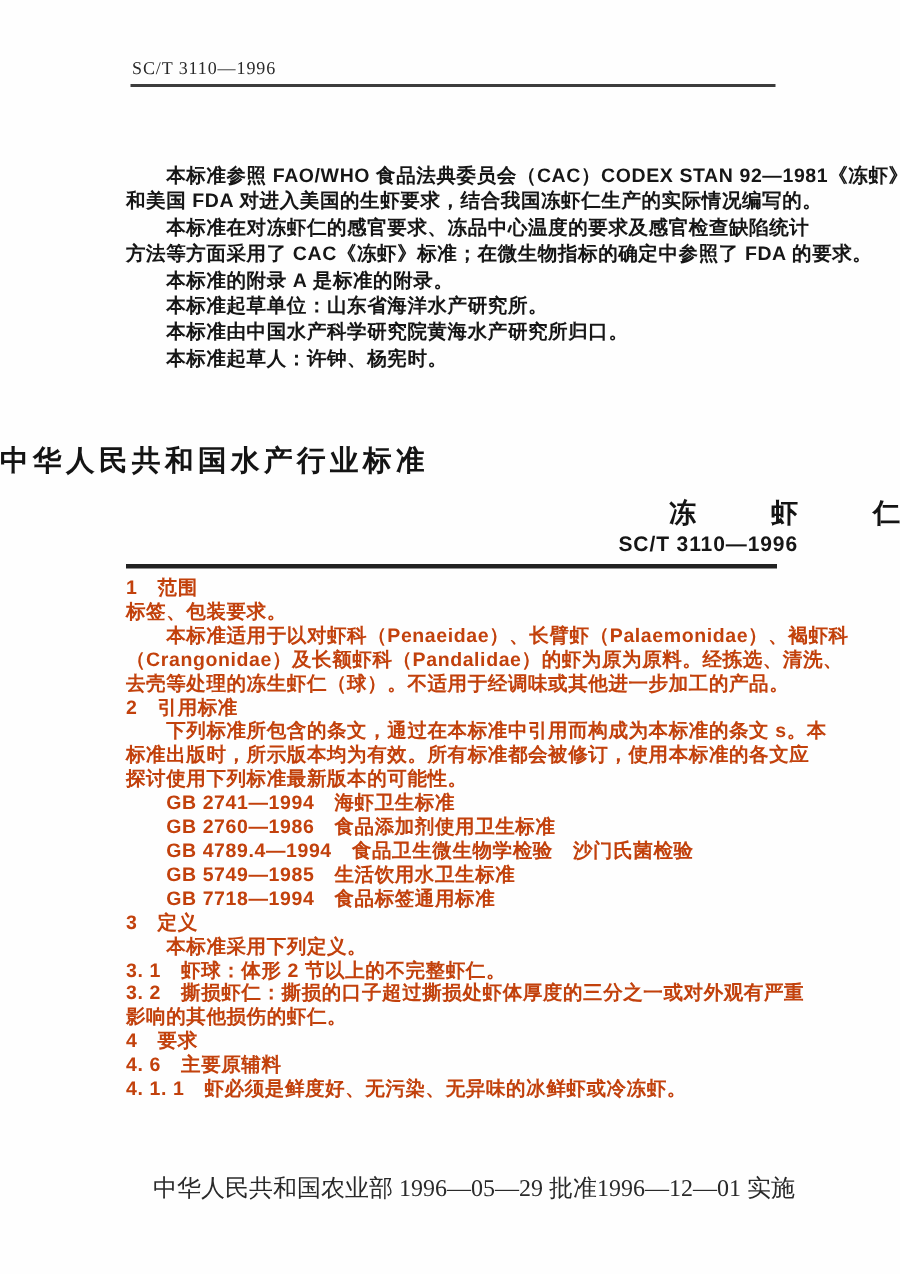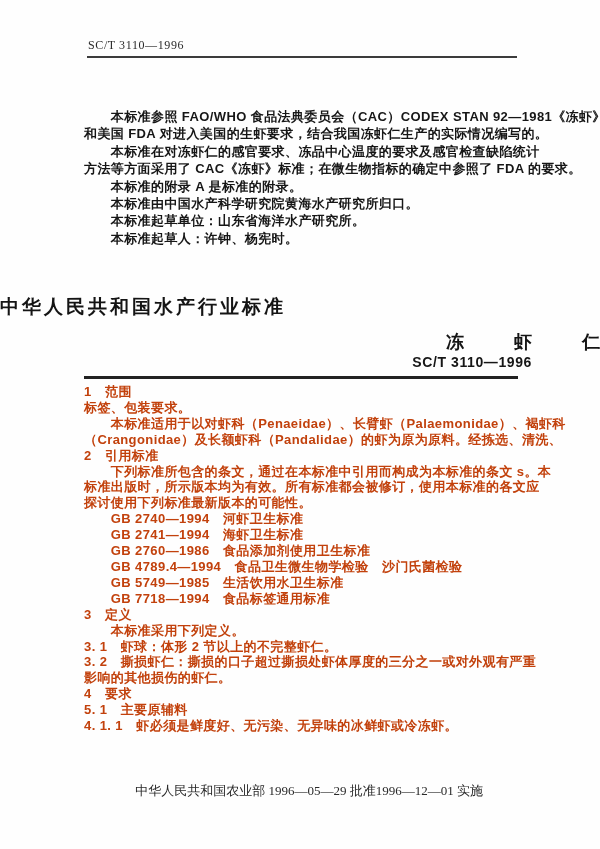--- a/index.html
+++ b/index.html
@@ -93,78 +93,78 @@
     font-size: 13px;
     line-height: 15.9px;
     font-weight: 700;
     letter-spacing: 0.4px;
     color: #c2410c;
   }
   .footer {
     position: absolute;
     left: 88px; right: 86px; top: 782px;
     display: flex;
-    justify-content: center;
+    justify-content: flex-end;
     font-family: "Liberation Serif", serif;
-    font-size: 13px;
+    font-size: 16px;
     color: #2a2a2a;
     white-space: nowrap;
   }
 </style>
 </head>
 <body>
 
 <div class="page">
 
   <div class="header-no">SC/T 3110—1996</div>
 
   <div class="header-rule"></div>
 
 
   <div class="foreword-lines">
       <div class="line">　　本标准参照 FAO/WHO 食品法典委员会（CAC）CODEX STAN 92—1981《冻虾》</div>
       <div class="line">和美国 FDA 对进入美国的生虾要求，结合我国冻虾仁生产的实际情况编写的。</div>
       <div class="line">　　本标准在对冻虾仁的感官要求、冻品中心温度的要求及感官检查缺陷统计</div>
       <div class="line">方法等方面采用了 CAC《冻虾》标准；在微生物指标的确定中参照了 FDA 的要求。</div>
       <div class="line">　　本标准的附录 A 是标准的附录。</div>
+      <div class="line">　　本标准起草单位：山东省海洋水产研究所。</div>
       <div class="line">　　本标准由中国水产科学研究院黄海水产研究所归口。</div>
-      <div class="line">　　本标准起草单位：山东省海洋水产研究所。</div>
       <div class="line">　　本标准起草人：许钟、杨宪时。</div>
     </div>
 
   <div class="org-title">中华人民共和国水产行业标准</div>
 
   <div class="doc-title">冻　虾　仁</div>
 
   <div class="std-no">SC/T 3110—1996</div>
 
   <div class="thick-rule"></div>
 
   <div class="body-lines">
       <div class="line">1　范围</div>
       <div class="line">标签、包装要求。</div>
       <div class="line">　　本标准适用于以对虾科（Penaeidae）、长臂虾（Palaemonidae）、褐虾科</div>
       <div class="line">（Crangonidae）及长额虾科（Pandalidae）的虾为原为原料。经拣选、清洗、</div>
+      <div class="line">去壳等处理的冻生虾仁（球）。不适用于经调味或其他进一步加工的产品。</div>
       <div class="line">2　引用标准</div>
       <div class="line">　　下列标准所包含的条文，通过在本标准中引用而构成为本标准的条文 s。本</div>
       <div class="line">标准出版时，所示版本均为有效。所有标准都会被修订，使用本标准的各文应</div>
       <div class="line">探讨使用下列标准最新版本的可能性。</div>
-      <div class="line">　　GB 2740—1994　河虾卫生标准</div>
       <div class="line">　　GB 2741—1994　海虾卫生标准</div>
       <div class="line">　　GB 2760—1986　食品添加剂使用卫生标准</div>
       <div class="line">　　GB 4789.4—1994　食品卫生微生物学检验　沙门氏菌检验</div>
       <div class="line">　　GB 5749—1985　生活饮用水卫生标准</div>
       <div class="line">　　GB 7718—1994　食品标签通用标准</div>
       <div class="line">3　定义</div>
       <div class="line">　　本标准采用下列定义。</div>
       <div class="line">3. 1　虾球：体形 2 节以上的不完整虾仁。</div>
       <div class="line">3. 2　撕损虾仁：撕损的口子超过撕损处虾体厚度的三分之一或对外观有严重</div>
       <div class="line">影响的其他损伤的虾仁。</div>
       <div class="line">4　要求</div>
-      <div class="line">5. 1　主要原辅料</div>
+      <div class="line">4. 6　主要原辅料</div>
       <div class="line">4. 1. 1　虾必须是鲜度好、无污染、无异味的冰鲜虾或冷冻虾。</div>
     </div>
 
   <div class="footer">
     <span>中华人民共和国农业部 1996—05—29 批准</span>
     <span>1996—12—01 实施</span>
   </div>
 
 </div>
 

